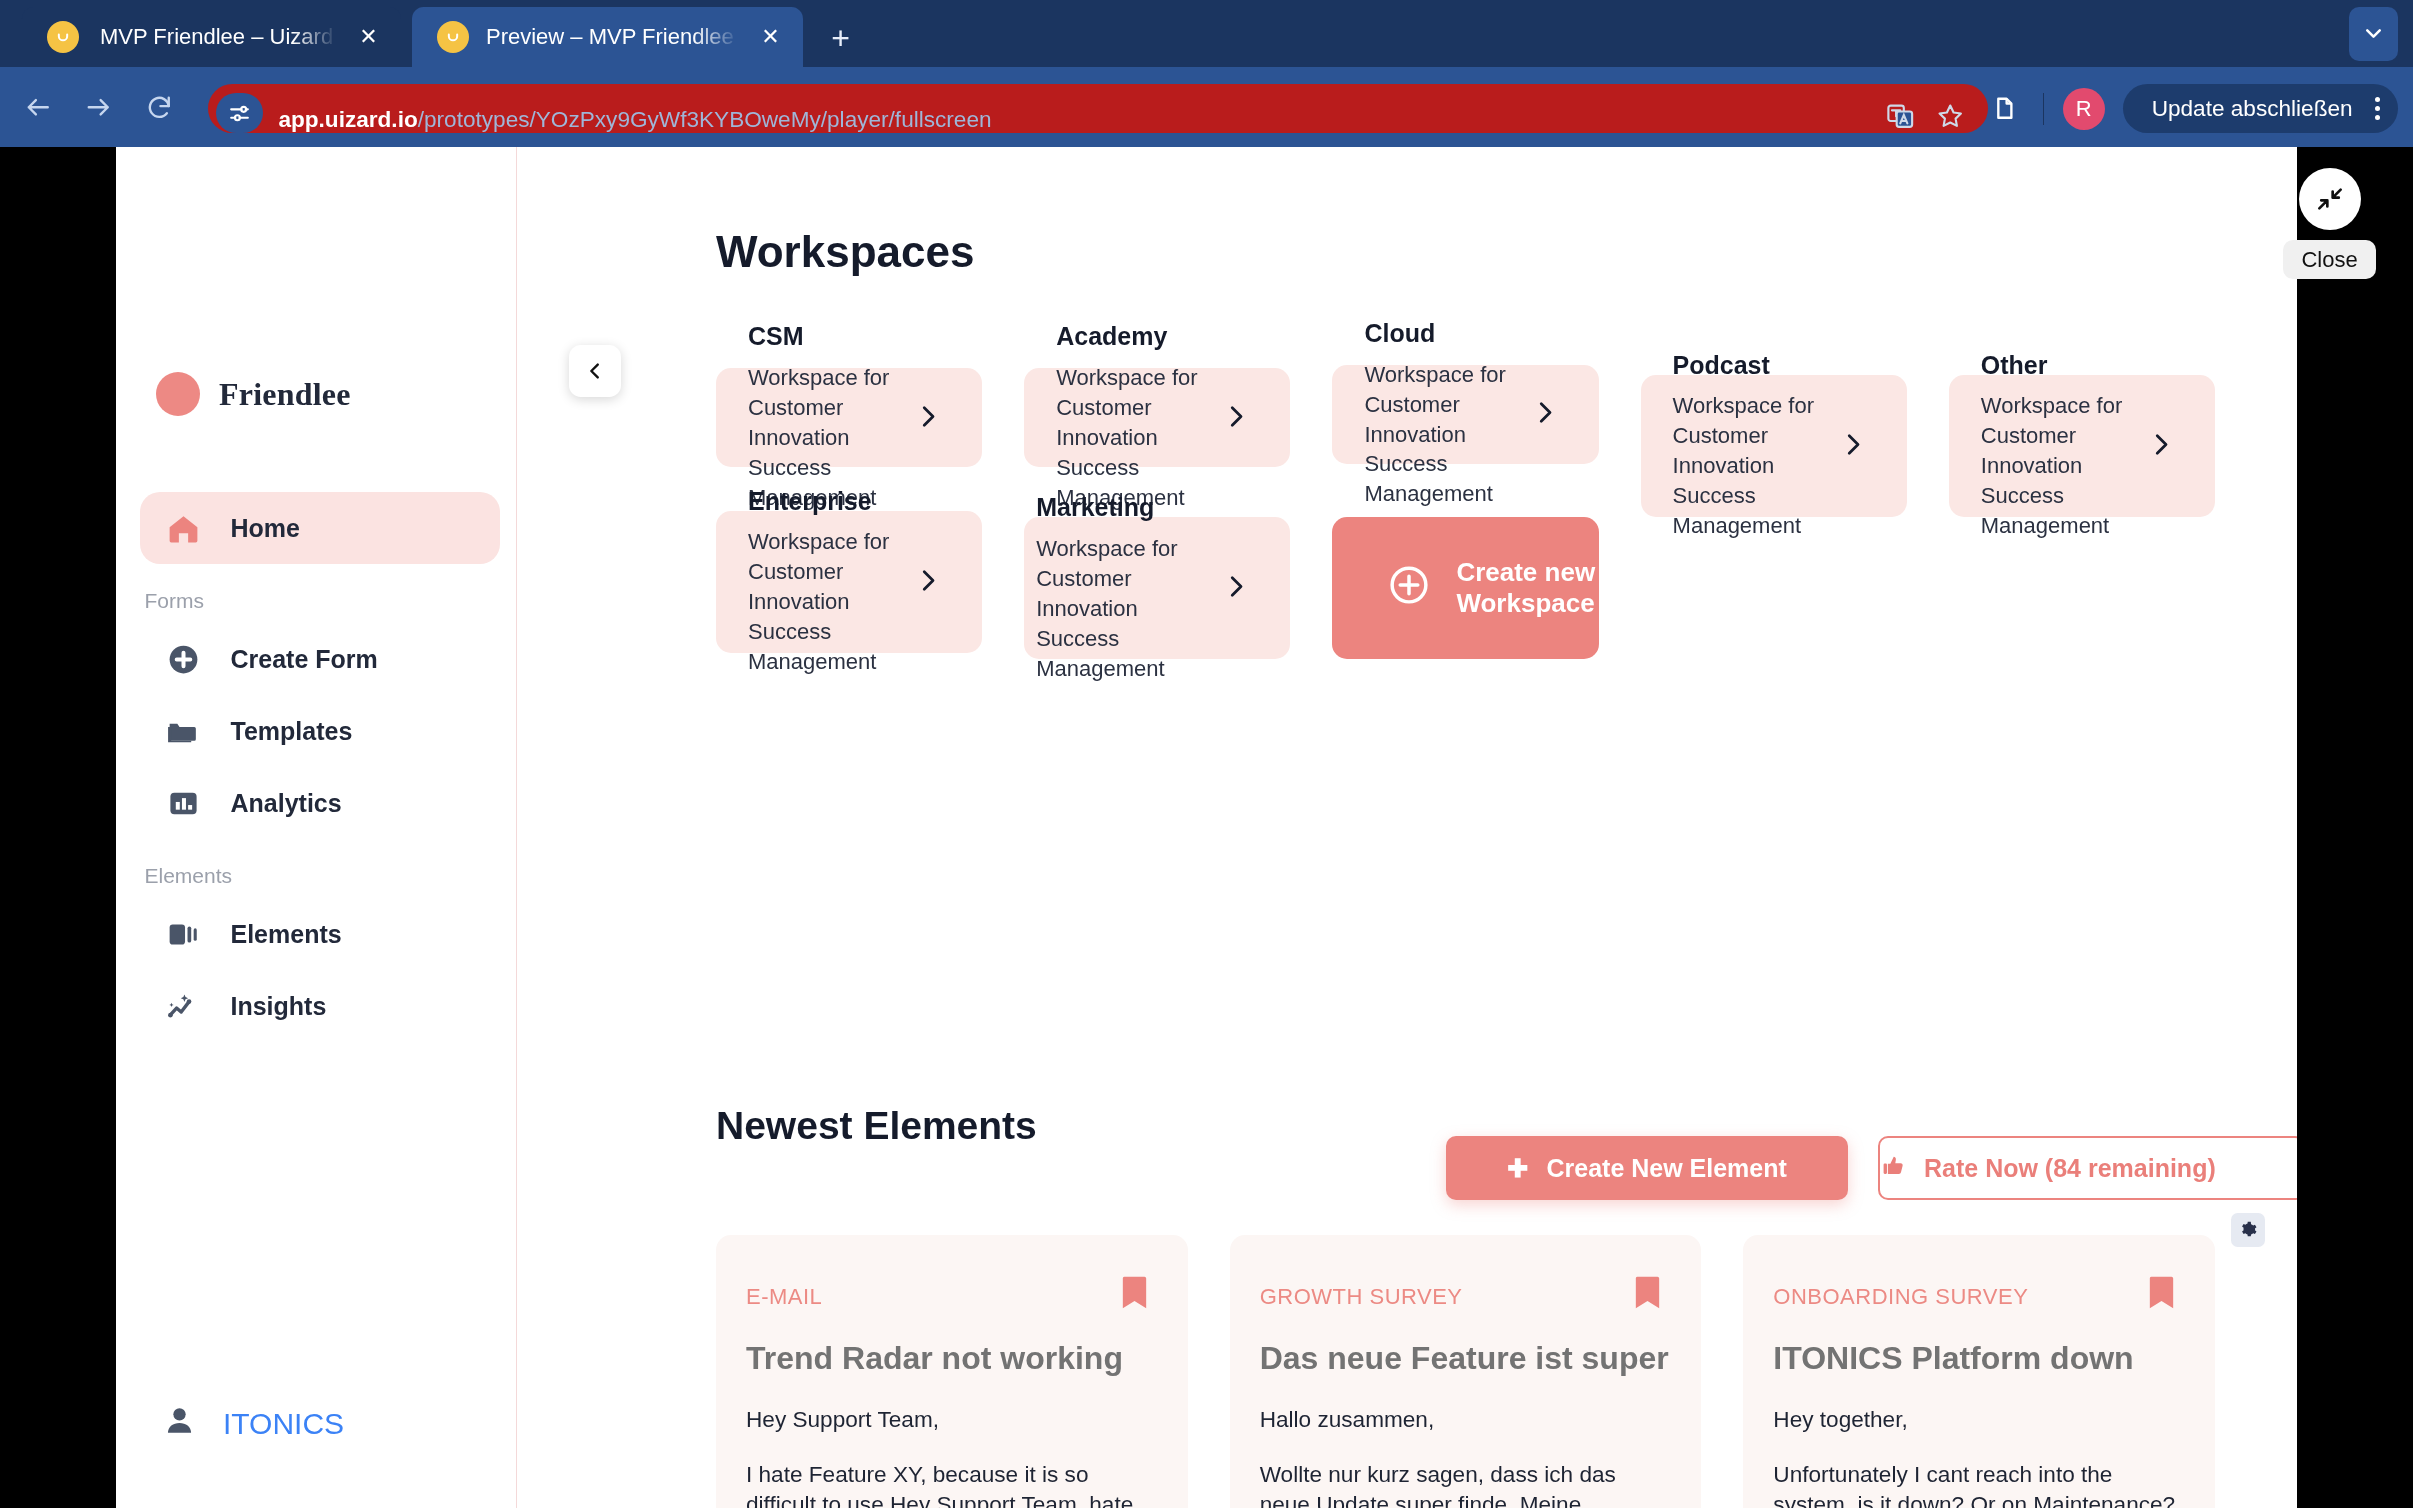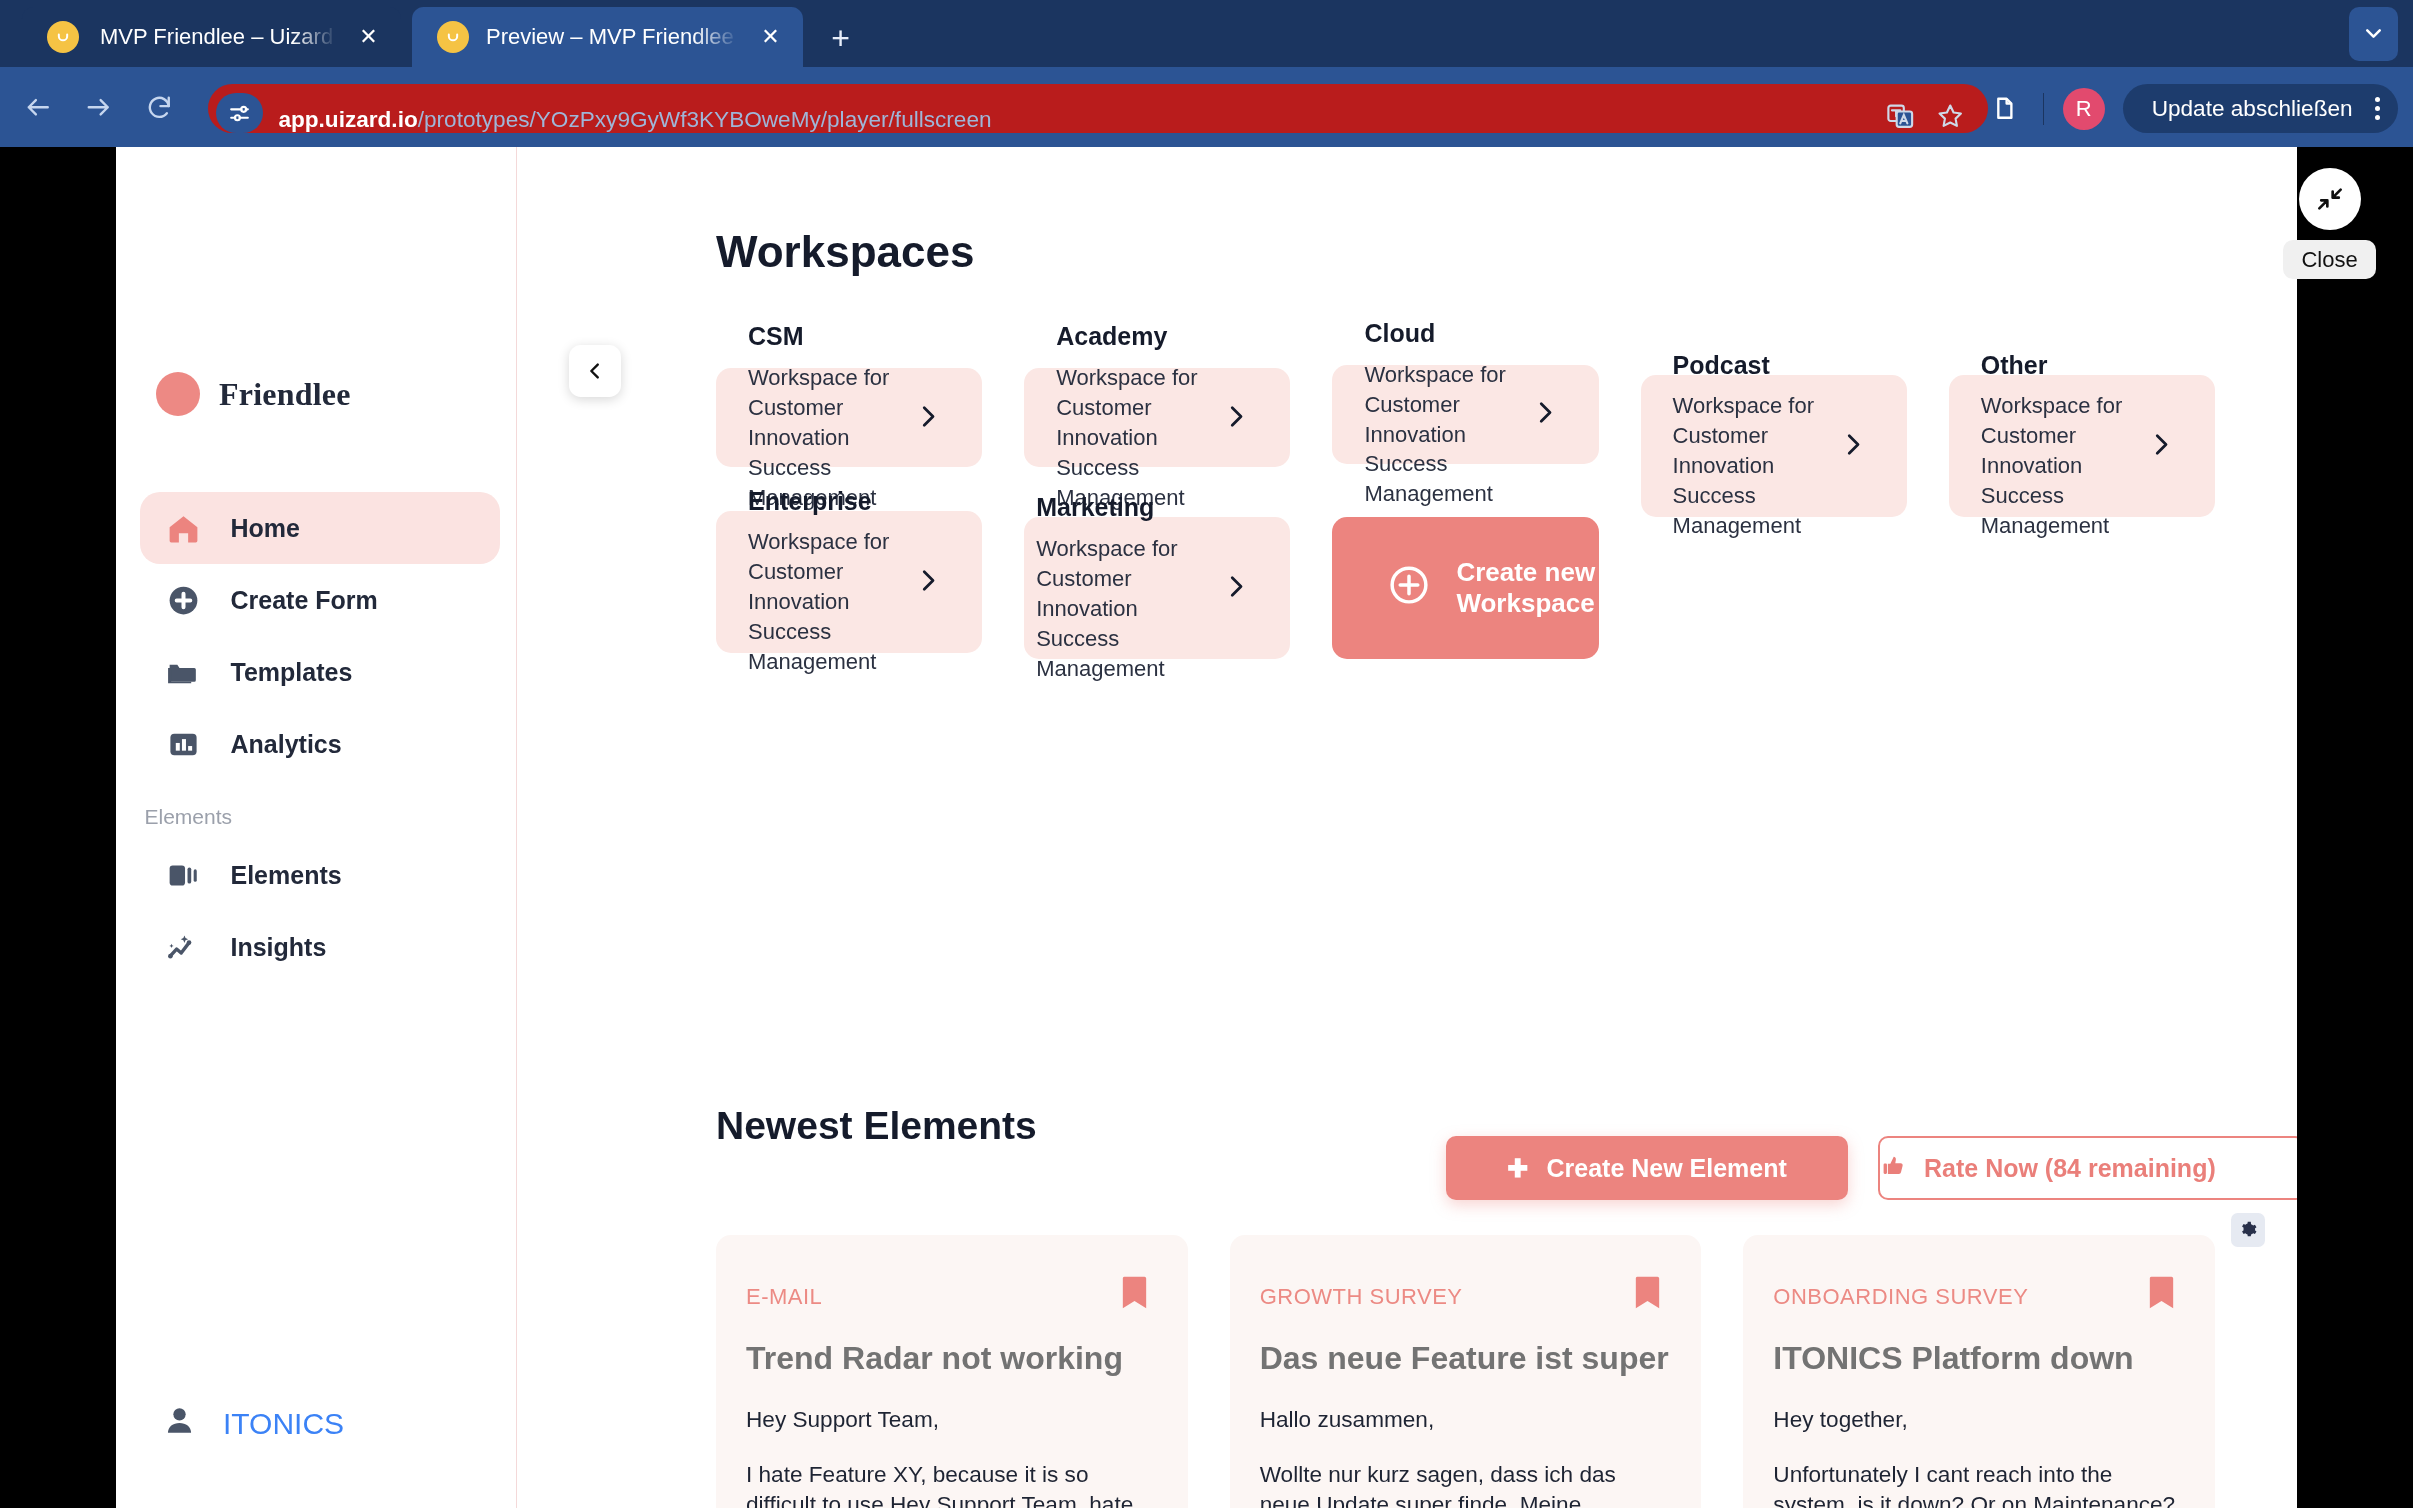--- a/index.html
+++ b/index.html
@@ -307,20 +307,21 @@
       <nav class="nav">
         <div class="nav-item active">
           <span class="nav-ico">
             <svg viewBox="0 0 24 24">
                 <path d="M3 11.2 12 4l9 7.2V20a1 1 0 0 1-1 1h-5v-6h-6v6H4a1 1 0 0 1-1-1z" fill="#ec847f"></path>
               </svg>
           </span>
           <span class="nav-label">Home</span>
         </div>
 
+        <div class="nav-group">Forms</div>
 
         <div class="nav-item">
           <span class="nav-ico">
             <svg viewBox="0 0 24 24">
                 <circle cx="12" cy="12" r="9" fill="#4a5568"></circle>
                 <path d="M12 7.6v8.8M7.6 12h8.8" stroke="#fff" stroke-width="2.6" stroke-linecap="round"></path>
               </svg>
           </span>
           <span class="nav-label">Create Form</span>
         </div>

